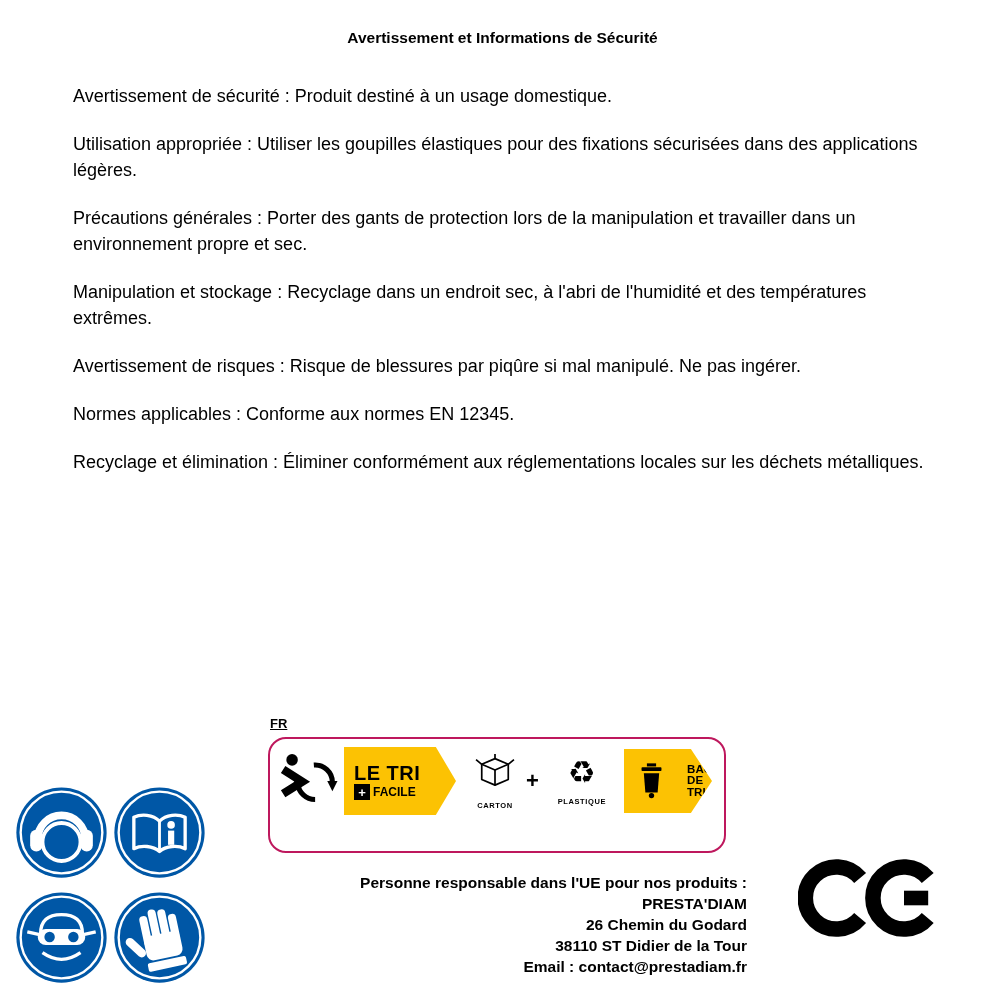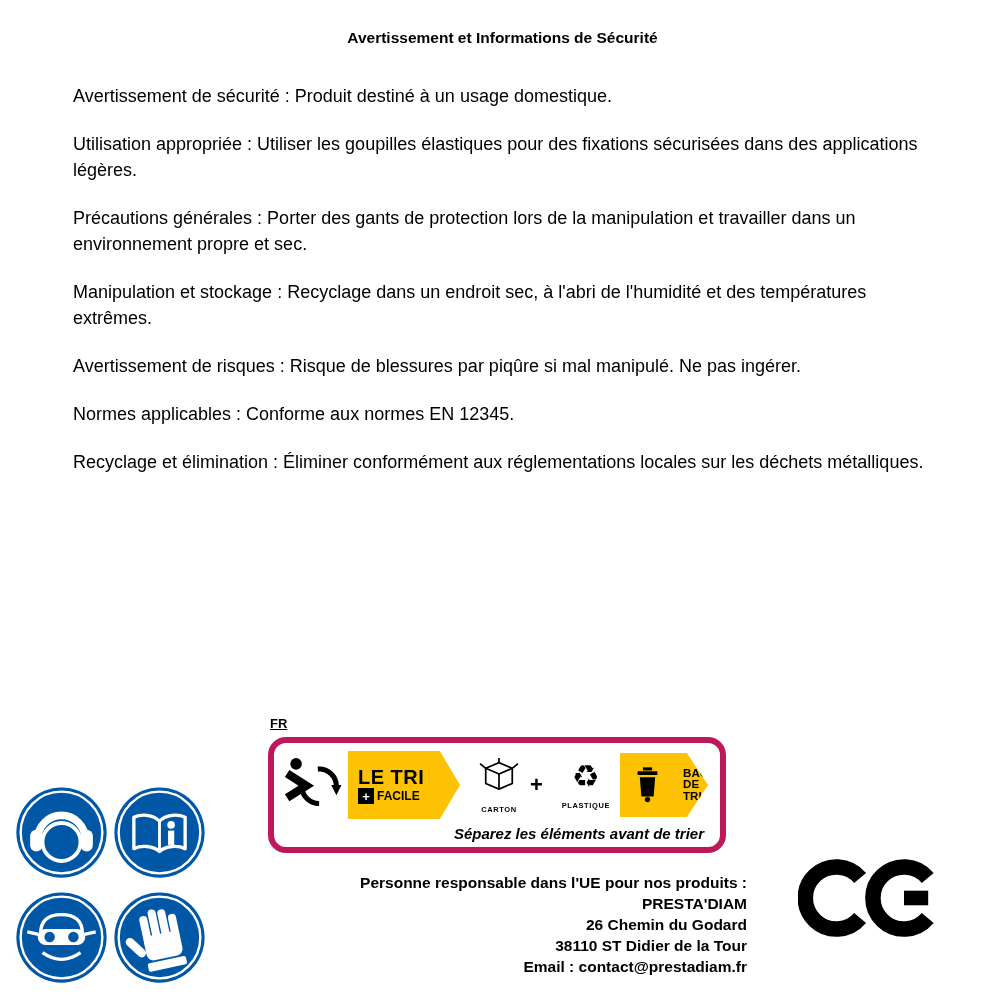--- a/index.html
+++ b/index.html
@@ -21,21 +21,21 @@
     position:absolute; left:14px; top:785px;
     display:grid; grid-template-columns:95px 95px; grid-auto-rows:95px;
     column-gap:3px; row-gap:10px;
   }
   .picto svg { width:95px; height:95px; display:block; }
 
   
   .triman-wrap { position:absolute; left:268px; top:716px; }
   .fr-code { font-size:13px; font-weight:bold; line-height:15px; margin:0 0 6px 2px;text-decoration:underline; }
   .label-box {
-    width:458px; height:116px; border:6px solid #be185d; border-radius:18px;
+    width:458px; height:116px; border:2px solid #be185d; border-radius:18px;
     background:#fff; display:flex; flex-direction:column; overflow:hidden;
   }
   .label-row { display:flex; align-items:center; height:78px; padding:6px 0 0 8px; }
   .triman-logo svg { width:64px; height:62px; display:block; }
   .pennant {
     background:var(--yellow);
     clip-path:polygon(0 0,82% 0,100% 50%,82% 100%,0 100%);
     width:112px; height:68px; margin-left:2px; padding-left:10px;
     display:flex; flex-direction:column; justify-content:center; align-items:flex-start;
   }
@@ -186,21 +186,20 @@
               <circle cx="15" cy="42" r="3.5" fill="#000"></circle>
             </svg>
           </span>
           <span class="bac-text">
             <div>BAC</div>
             <div>DE</div>
             <div>TRI</div>
           </span>
         </div>
       </div>
-      <div class="tagline-row">Séparez les éléments avant de trier</div>
     </div>
   </div>
 
   <div class="address">
     <div>Personne responsable dans l'UE pour nos produits :</div>
     <div>PRESTA'DIAM</div>
     <div>26 Chemin du Godard</div>
     <div>38110 ST Didier de la Tour</div>
     <div>Email : contact@prestadiam.fr</div>
   </div>

